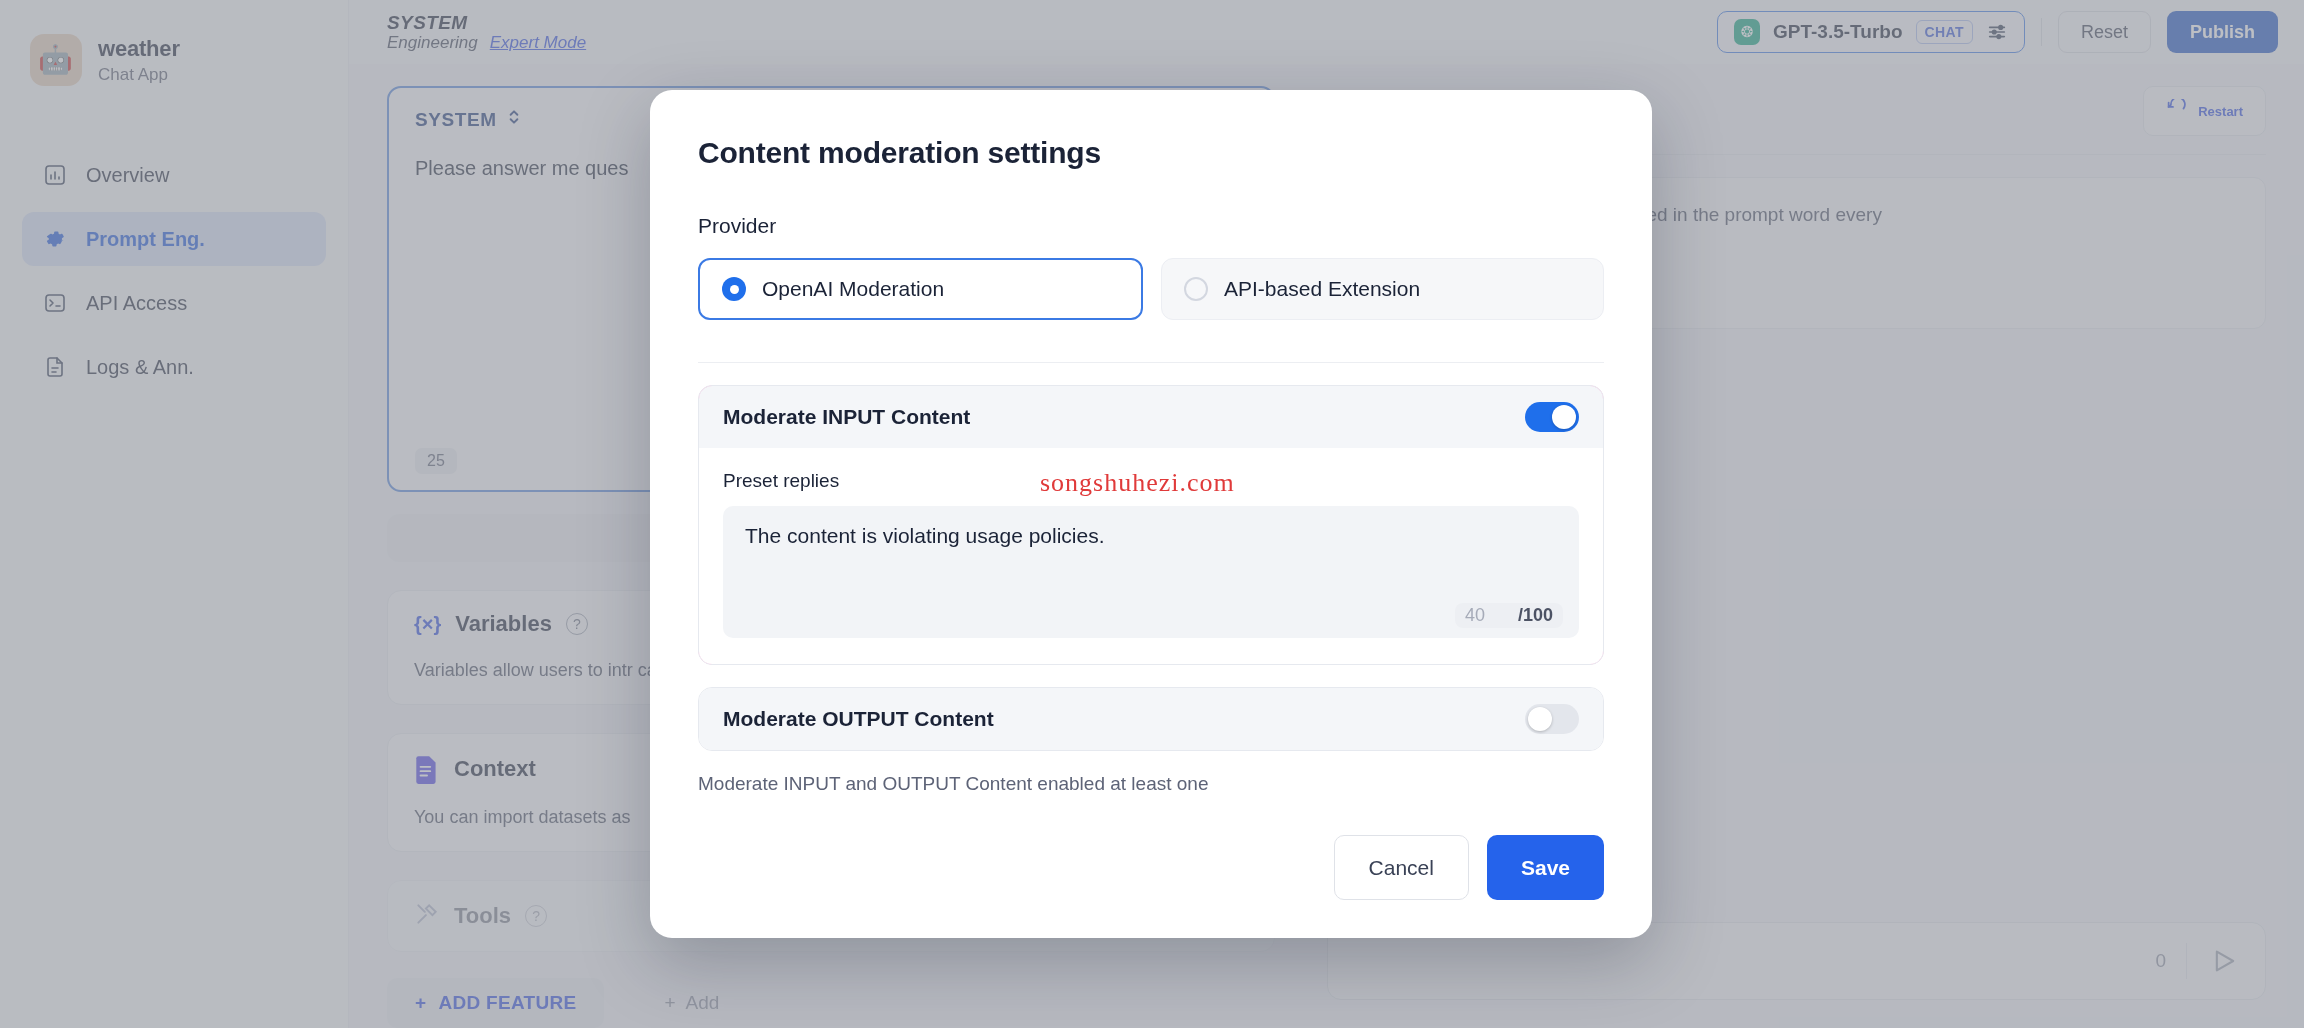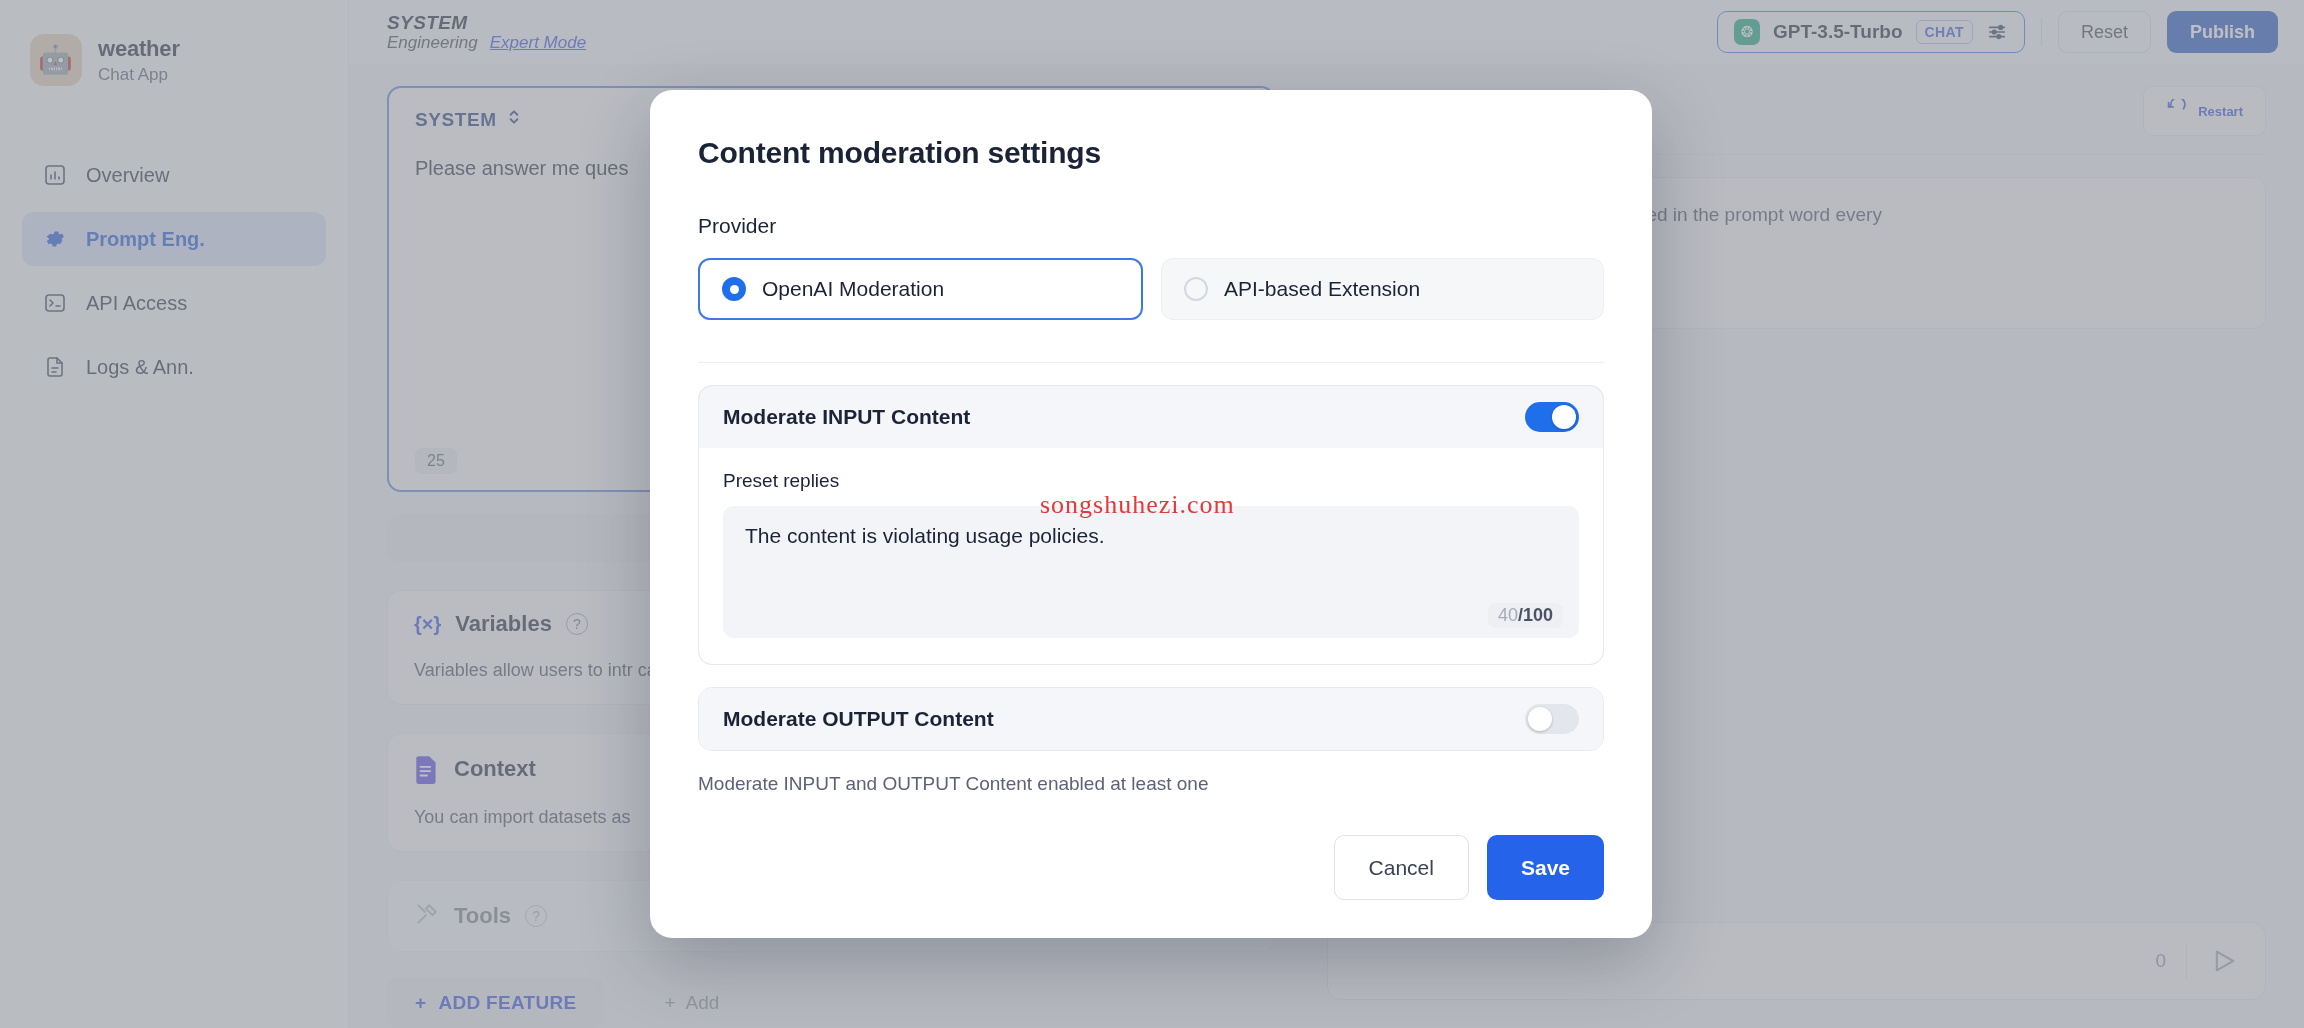--- a/index.html
+++ b/index.html
@@ -214,37 +214,37 @@
     margin-top: 14px; position: relative;
     background: #f2f4f7; border-radius: 10px;
     height: 132px; padding: 18px 22px;
     font-size: 21px; color: #1b2337;
   }
   .counter {
     position: absolute; right: 16px; bottom: 10px;
     font-size: 18px; background: #edeff3; border-radius: 8px; padding: 2px 10px;
   }
   .counter .cur { color: #a6abb8; }
-  .counter .max { color: #4c5264; font-weight: 700; }
+  .counter .max { color: #4c5264; font-weight: 700; padding-left: 33px; }
 
   .helper { margin-top: 22px; font-size: 19px; color: #5d6377; }
 
   .modal-actions {
     margin-top: auto; padding: 0 0 38px 0;
     display: flex; justify-content: flex-end; gap: 18px;
   }
   .m-btn {
     height: 65px; padding: 0 34px; border-radius: 10px;
     font-size: 21px; display: flex; align-items: center; cursor: pointer;
   }
   .m-cancel { border: 1px solid #dfe2e8; background: #fff; color: #3a4256; }
   .m-save { background: #2563eb; color: #fff; font-weight: 700; border: none; }
 
   .watermark {
-    position: absolute; left: 1040px; top: 490px;
+    position: absolute; left: 1040px; top: 468px;
     color: #e03a3a; font-family: "Liberation Serif", serif; font-size: 26px;
     letter-spacing: 1px; pointer-events: none;
   }
 </style>
 </head>
 <body>
 
 <div id="app">
 
   <div id="bg">

